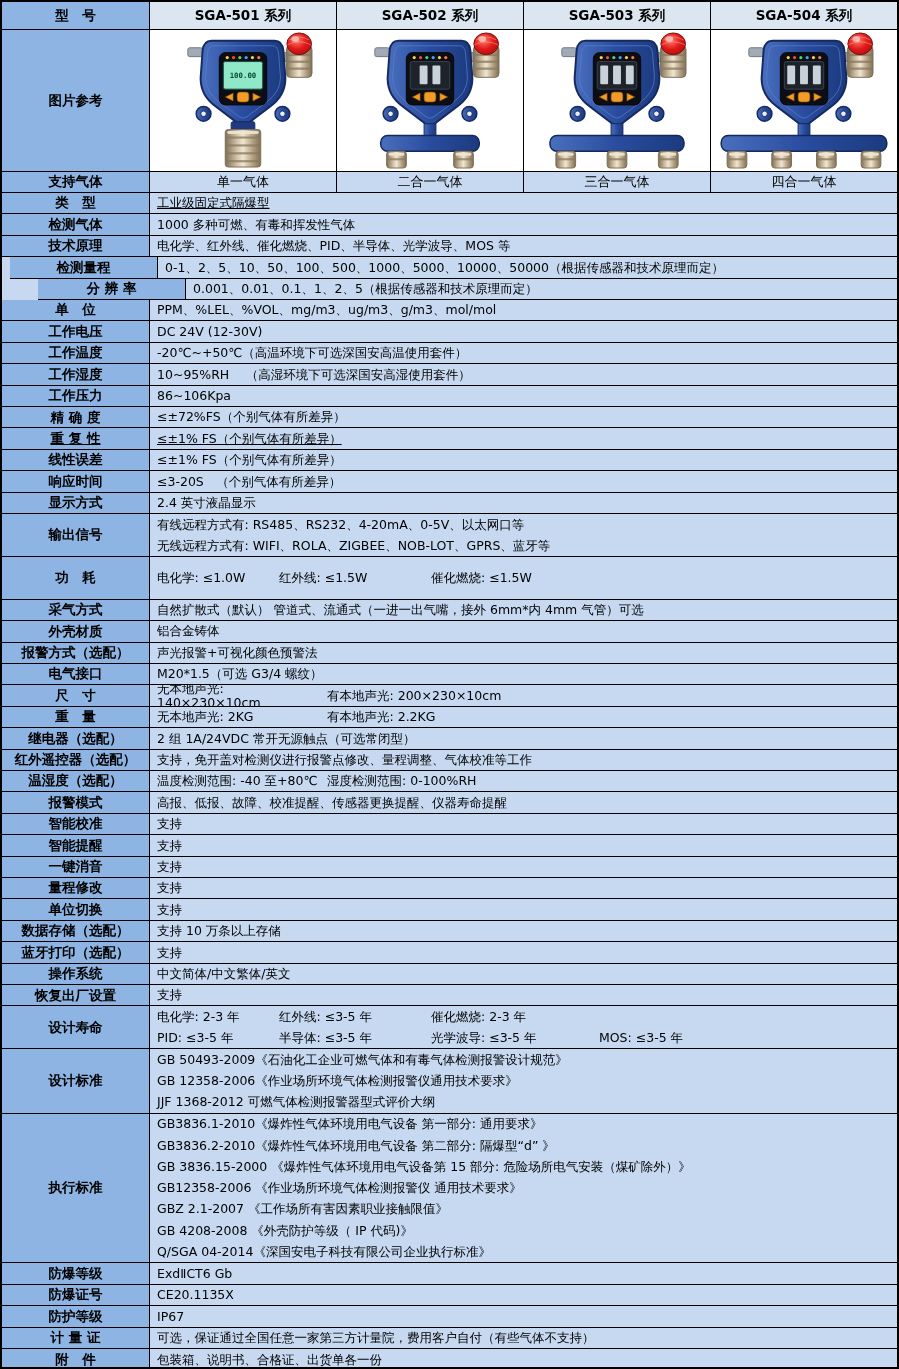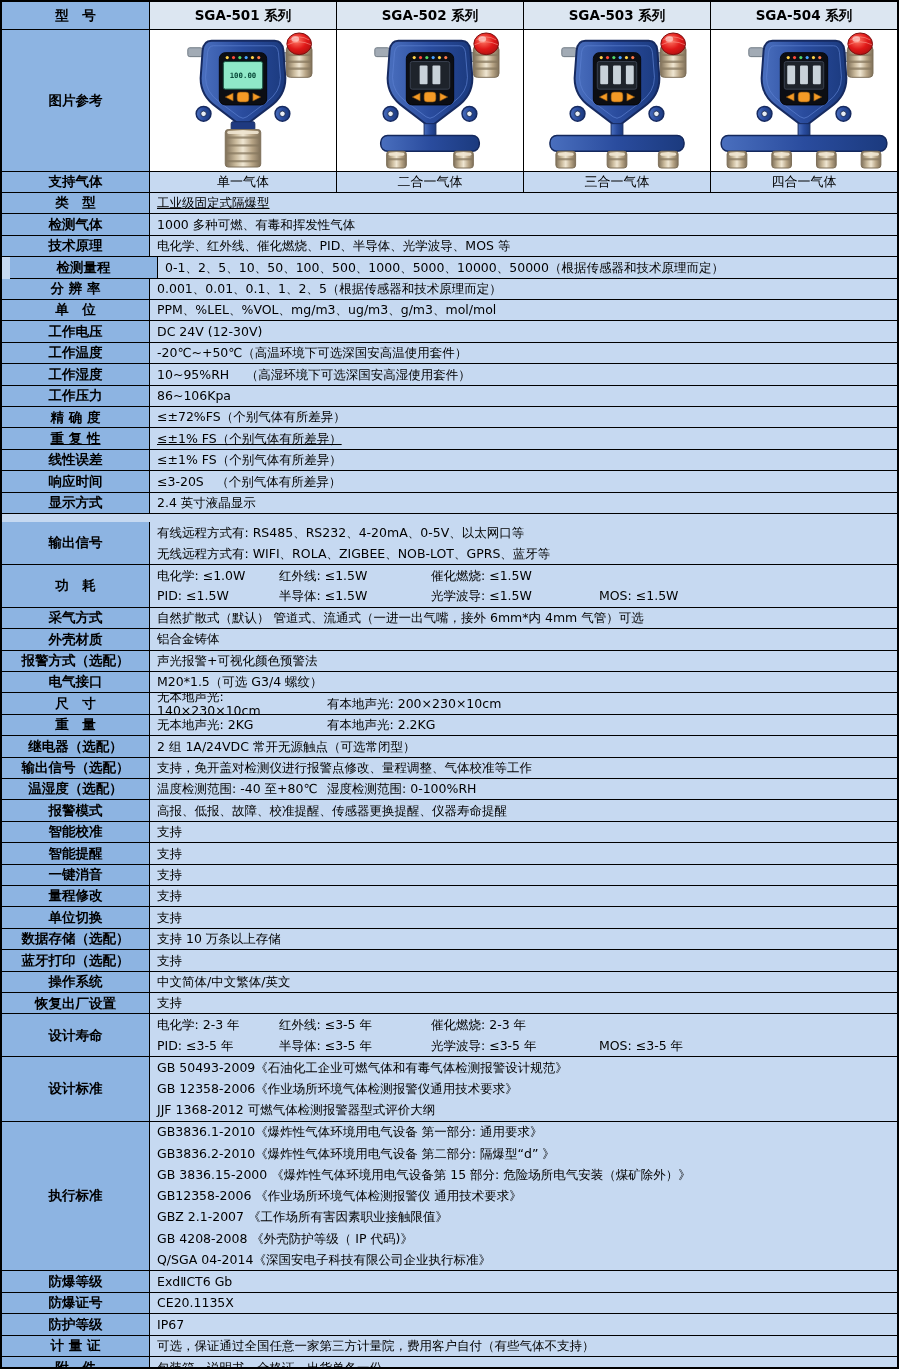--- a/index.html
+++ b/index.html
@@ -346,21 +346,21 @@
       <div class="cell value-cell">
         <div class="vline">电化学、红外线、催化燃烧、PID、半导体、光学波导、MOS 等</div>
       </div>
     </div>
     <div class="row" style="height: 21.42px; padding-left: 8px;">
       <div class="cell label-cell">检测量程</div>
       <div class="cell value-cell">
         <div class="vline">0-1、2、5、10、50、100、500、1000、5000、10000、50000（根据传感器和技术原理而定）</div>
       </div>
     </div>
-    <div class="row" style="height: 21.42px;">
+    <div class="row" style="height: 21.42px; padding-left: 36px;">
       <div class="cell label-cell">分 辨 率</div>
       <div class="cell value-cell">
         <div class="vline">0.001、0.01、0.1、1、2、5（根据传感器和技术原理而定）</div>
       </div>
     </div>
     <div class="row" style="height: 21.42px;">
       <div class="cell label-cell">单　位</div>
       <div class="cell value-cell">
         <div class="vline">PPM、%LEL、%VOL、mg/m3、ug/m3、g/m3、mol/mol</div>
       </div>
@@ -412,32 +412,31 @@
       <div class="cell value-cell">
         <div class="vline">≤3-20S　（个别气体有所差异）</div>
       </div>
     </div>
     <div class="row" style="height: 21.42px;">
       <div class="cell label-cell">显示方式</div>
       <div class="cell value-cell">
         <div class="vline">2.4 英寸液晶显示</div>
       </div>
     </div>
-    <div class="row" style="height: 42.84px; margin-top: 8px;">
+    <div class="row" style="height: 42.84px;">
       <div class="cell label-cell">输出信号</div>
       <div class="cell value-cell">
         <div class="vline">有线远程方式有: RS485、RS232、4-20mA、0-5V、以太网口等</div>
         <div class="vline">无线远程方式有: WIFI、ROLA、ZIGBEE、NOB-LOT、GPRS、蓝牙等</div>
       </div>
     </div>
     <div class="row" style="height: 42.84px;">
       <div class="cell label-cell">功　耗</div>
       <div class="cell value-cell">
         <div class="vline cols4"><span class="seg">电化学: ≤1.0W</span><span class="seg">红外线: ≤1.5W</span><span class="seg">催化燃烧: ≤1.5W</span></div>
-        <div class="vline cols4"><span class="seg">PID: ≤1.5W</span><span class="seg">半导体: ≤1.5W</span><span class="seg">光学波导: ≤1.5W</span><span class="seg">MOS: ≤1.5W</span></div>
       </div>
     </div>
     <div class="row" style="height: 21.42px;">
       <div class="cell label-cell">采气方式</div>
       <div class="cell value-cell">
         <div class="vline">自然扩散式（默认） 管道式、流通式（一进一出气嘴，接外 6mm*内 4mm 气管）可选</div>
       </div>
     </div>
     <div class="row" style="height: 21.42px;">
       <div class="cell label-cell">外壳材质</div>
@@ -469,21 +468,21 @@
         <div class="vline cols2"><span class="seg">无本地声光: 2KG</span><span class="seg">有本地声光: 2.2KG</span></div>
       </div>
     </div>
     <div class="row" style="height: 21.42px;">
       <div class="cell label-cell">继电器（选配）</div>
       <div class="cell value-cell">
         <div class="vline">2 组 1A/24VDC 常开无源触点（可选常闭型）</div>
       </div>
     </div>
     <div class="row" style="height: 21.42px;">
-      <div class="cell label-cell">输出信号（选配）</div>
+      <div class="cell label-cell">红外遥控器（选配）</div>
       <div class="cell value-cell">
         <div class="vline">支持，免开盖对检测仪进行报警点修改、量程调整、气体校准等工作</div>
       </div>
     </div>
     <div class="row" style="height: 21.42px;">
       <div class="cell label-cell">温湿度（选配）</div>
       <div class="cell value-cell">
         <div class="vline cols2"><span class="seg">温度检测范围: -40 至+80℃</span><span class="seg">湿度检测范围: 0-100%RH</span></div>
       </div>
     </div>

